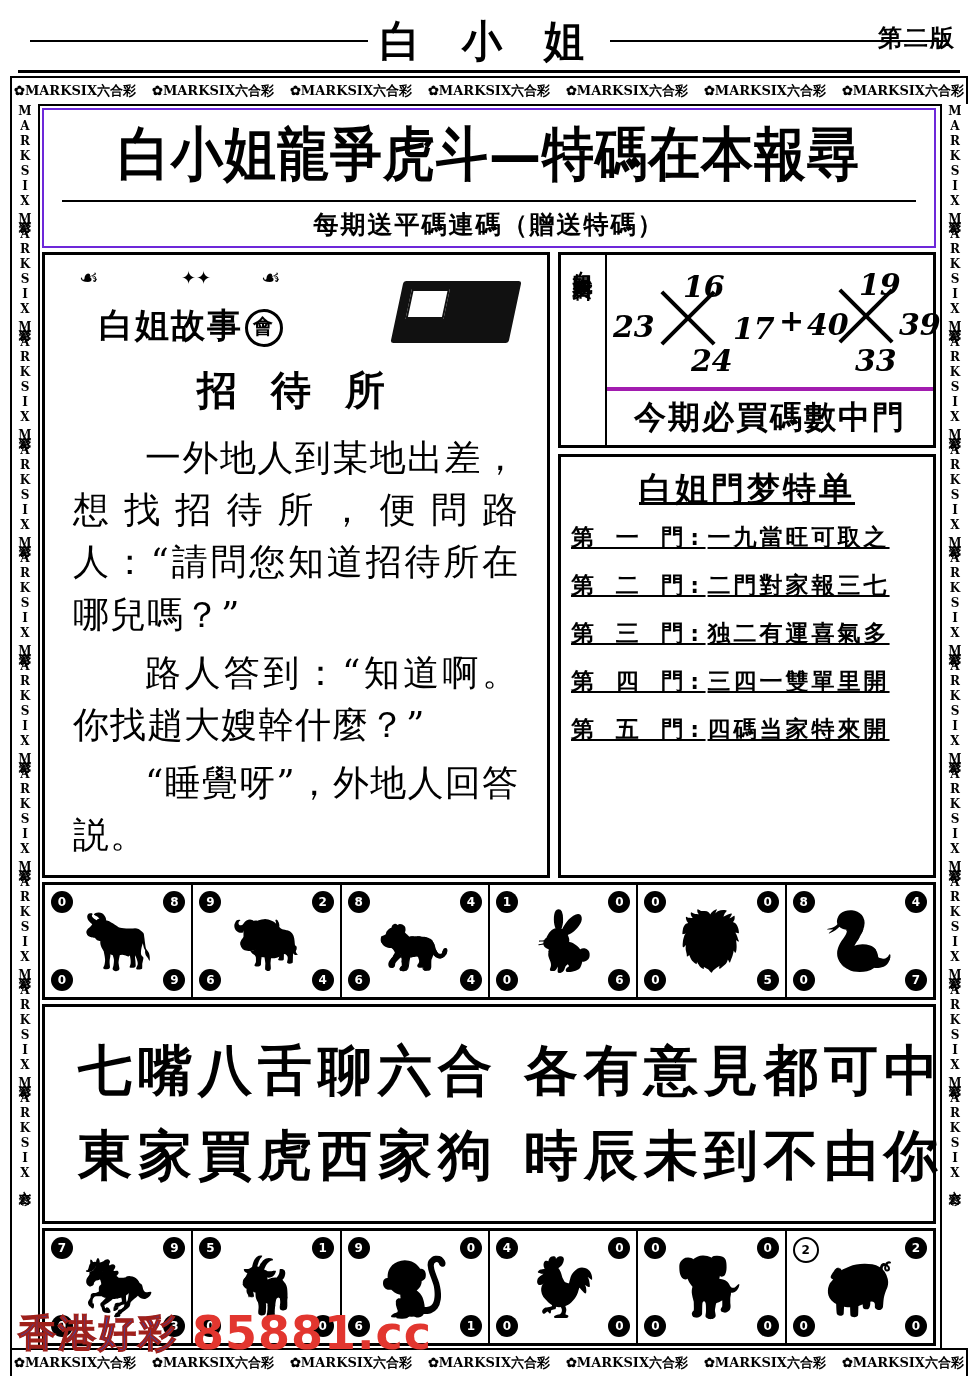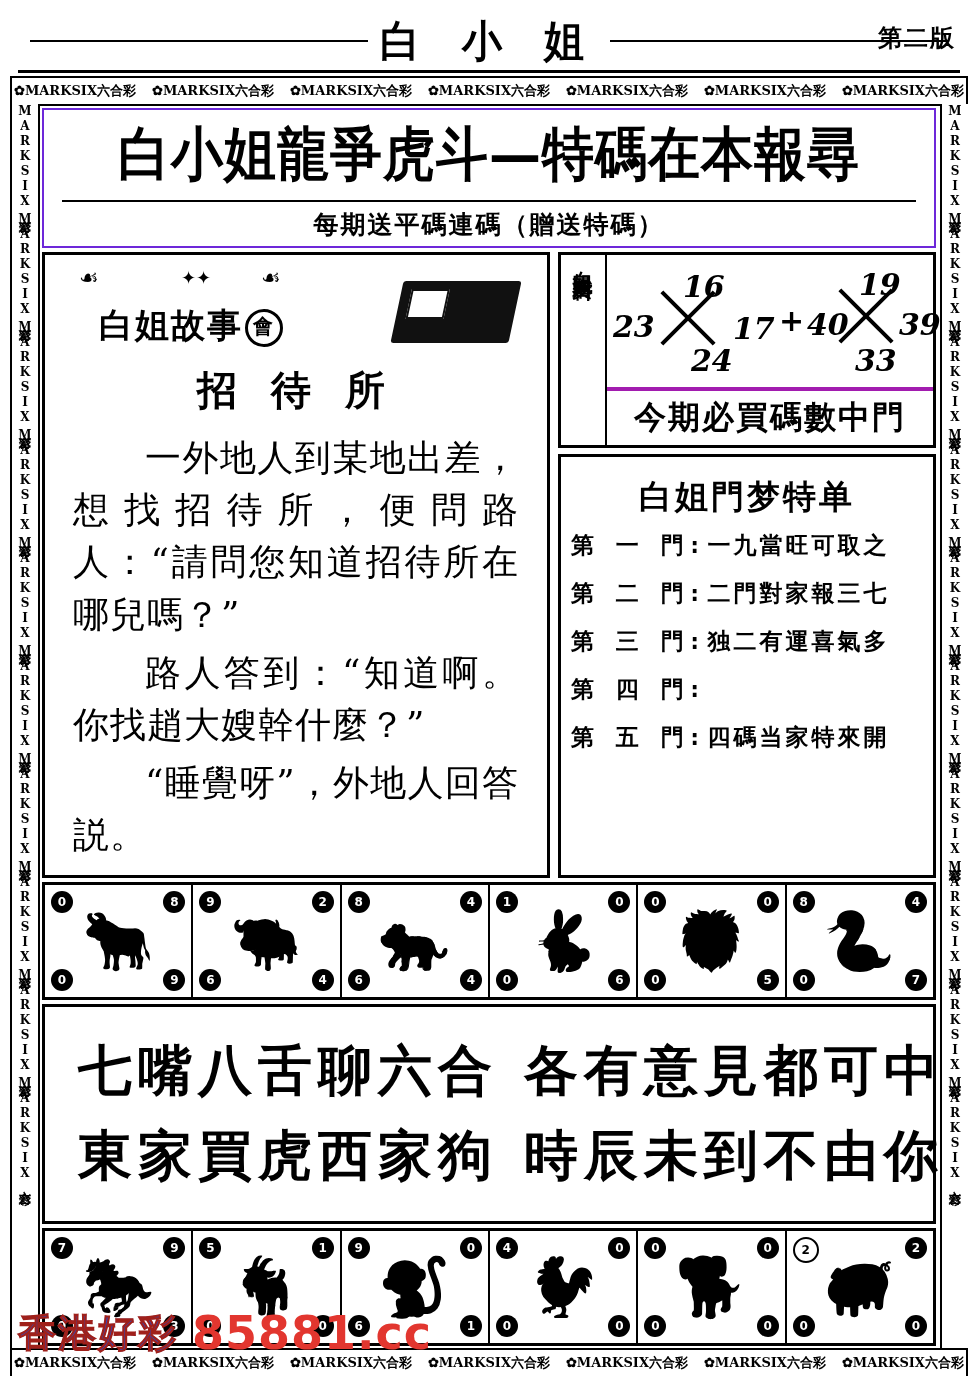--- a/index.html
+++ b/index.html
@@ -175,21 +175,22 @@
   .data-slogan{
     height:54px;border-top:4px solid #a21caf;
     display:flex;align-items:center;justify-content:center;
     font-family:"DejaVu Serif","Liberation Serif",serif;
     font-weight:bold;font-size:32px;letter-spacing:2px;white-space:nowrap;
   }
   
   .gate-box{
     position:absolute;left:518px;top:348px;width:378px;height:424px;
     border:3px solid #000;box-sizing:border-box;
-    padding:14px 10px;
+    padding:6px 10px;
+    text-decoration:underline;
   }
   .gate-title{
     text-align:center;
     font-family:"DejaVu Sans Mono","Liberation Mono",monospace;
     font-weight:bold;font-size:33px;letter-spacing:3px;
     margin:4px 0 10px;
   }
   .gate-row{
     font-family:"DejaVu Sans Mono","Liberation Mono",monospace;
     font-size:23px;font-weight:bold;letter-spacing:1px;
@@ -350,20 +351,21 @@
       <div class="gate-row">
         <span class="g-label">第 二 門:</span>
         <span class="g-text">二門對家報三七</span>
       </div>
       <div class="gate-row">
         <span class="g-label">第 三 門:</span>
         <span class="g-text">独二有運喜氣多</span>
       </div>
       <div class="gate-row">
         <span class="g-label">第 四 門:</span>
+        <span class="g-text">三四一雙單里開</span>
       </div>
       <div class="gate-row">
         <span class="g-label">第 五 門:</span>
         <span class="g-text">四碼当家特來開</span>
       </div>
     </div>
 
     <div class="zodiac zodiac-top">
       <div class="z-cell">
         <span class="coin c-tl">0</span>

